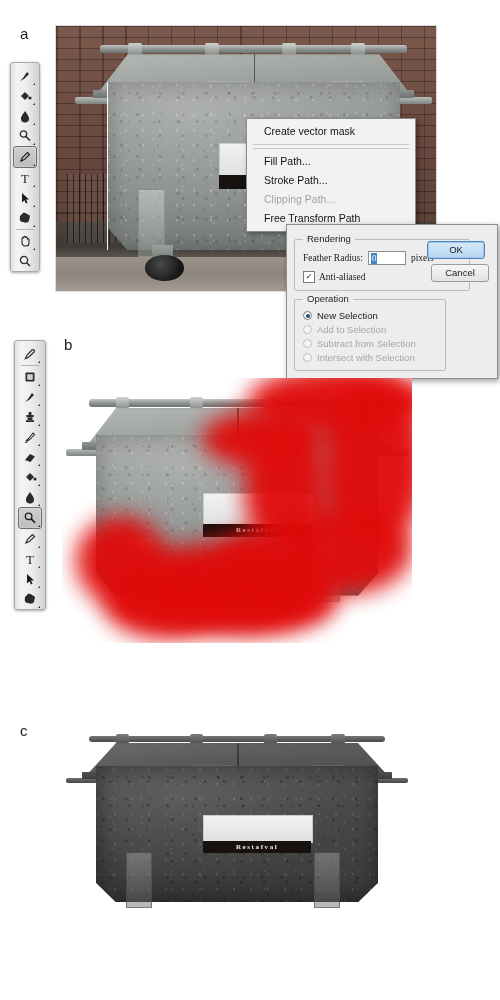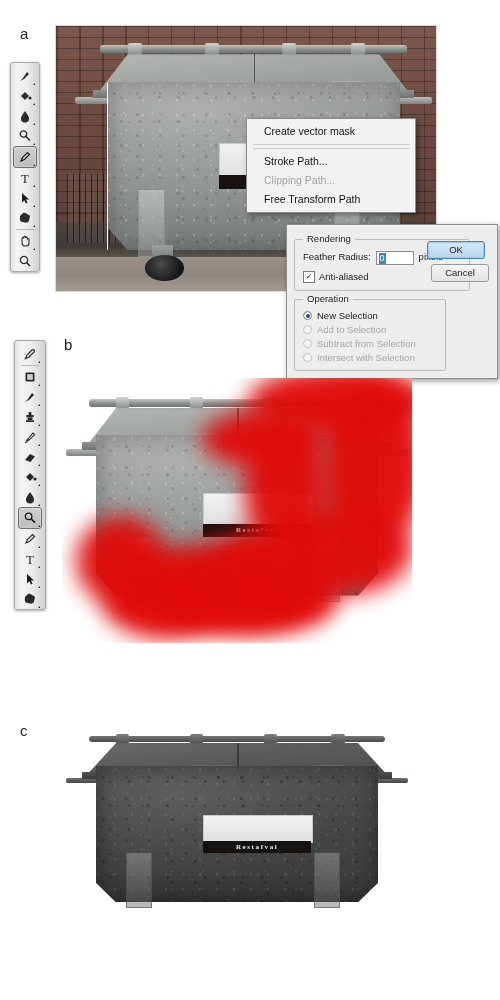--- a/index.html
+++ b/index.html
@@ -230,22 +230,22 @@
     border-radius:2px;
   }
   .group > .legend{
     position:absolute;top:-7px;left:8px;
     background:#ededed;padding:0 4px;
     font-size:9.5px;color:#222;
   }
   #grp-rendering{left:7px;top:14px;width:150px;height:50px;padding-left:24px;}
   #grp-operation{left:7px;top:74px;width:150px;height:70px;}
   .field-row{
-    position:absolute;display:flex;
-    font-size:9.5px;white-space:nowrap;
+    position:absolute;display:flex;align-items:center;
+    font-size:9.5px;white-space:nowrap;font-family:Liberation Serif, serif;
   }
   #row-feather{left:8px;top:11px;}
   .feather-input{
     width:38px;height:14px;
     background:#fff;border:1px solid #8d8d8d;
     margin:0 5px;
     display:flex;align-items:center;
     padding-left:2px;
     box-sizing:border-box;
   }
@@ -439,20 +439,21 @@
         <circle cx="6" cy="6" r="3.6" fill="none" stroke="#2b2b2b" stroke-width="1.3"></circle>
         <path d="M8.7 8.7 L12 12" stroke="#2b2b2b" stroke-width="1.5"></path>
       </svg>
     </div>
 </div>
 
 <div id="path-context-menu">
   <div class="menu-item">Create vector mask</div>
   <div class="menu-sep"></div>
   <div class="menu-sep"></div>
+  <div class="menu-item">Fill Path...</div>
   <div class="menu-item">Stroke Path...</div>
   <div class="menu-item dis">Clipping Path...</div>
   <div class="menu-item">Free Transform Path</div>
 </div>
 
 <div id="make-selection-dialog">
   <div class="group" id="grp-rendering">
     <div class="legend">Rendering</div>
     <div class="field-row" id="row-feather">
       <span>Feather Radius:</span>

